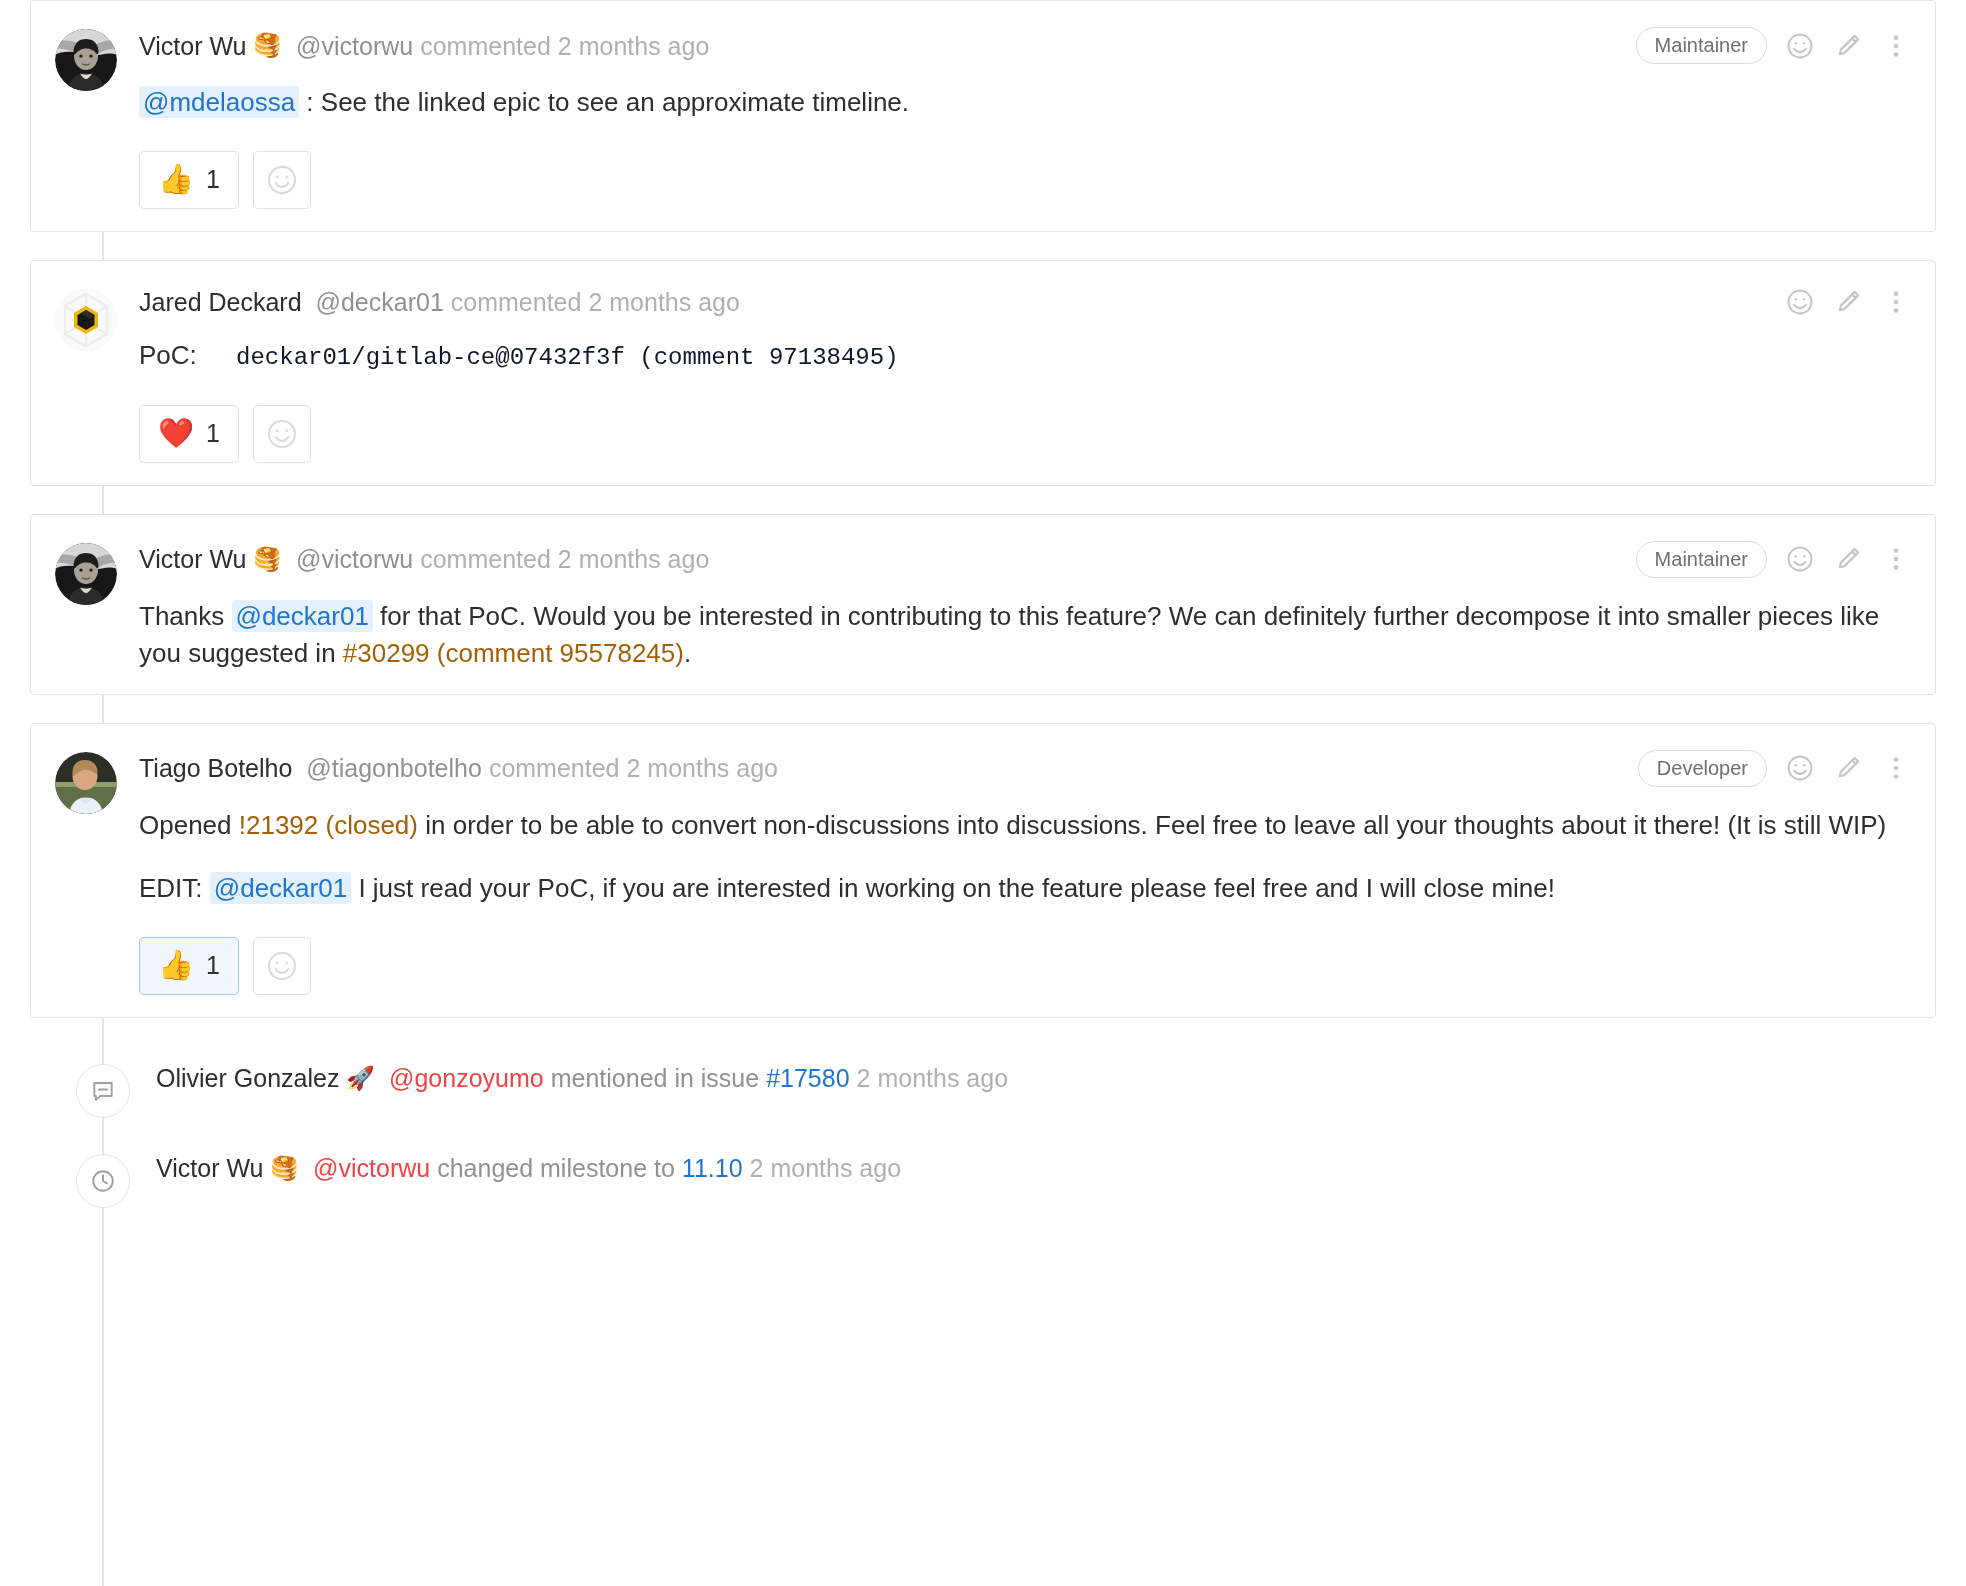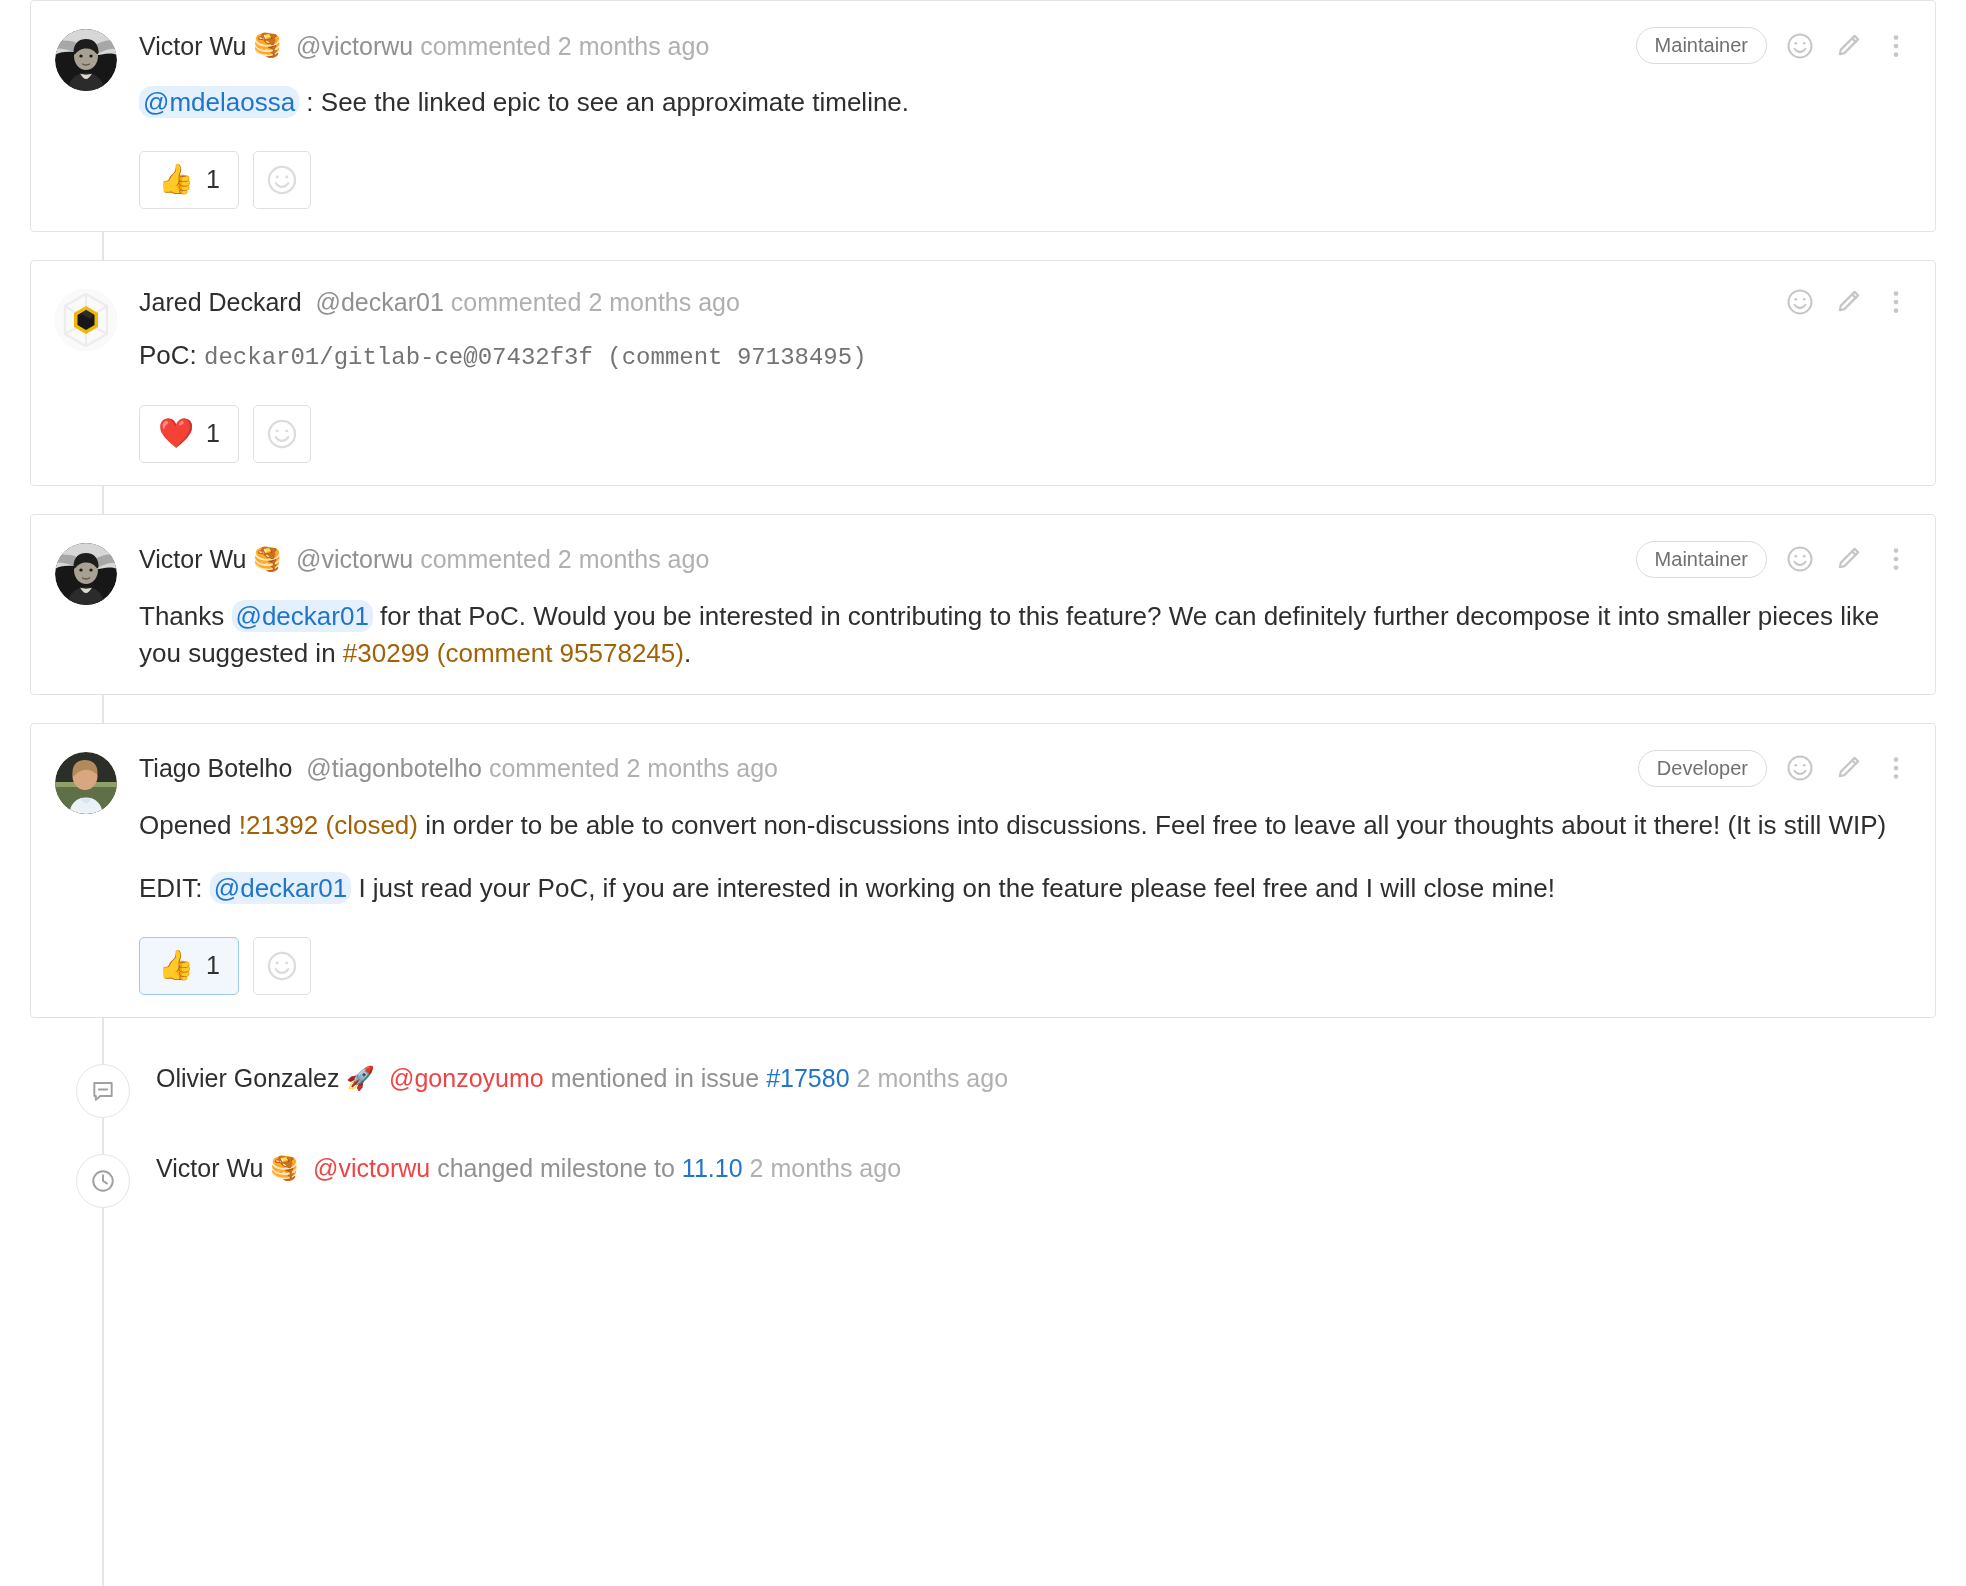--- a/index.html
+++ b/index.html
@@ -70,26 +70,26 @@
 
   
   .text {
     font-size: 26px; line-height: 1.42; color: #2e2e2e;
     word-wrap: break-word;
   }
   .text p { margin: 0 0 26px 0; }
   .text p:last-child { margin-bottom: 0; }
   .mention {
     color: #1f75cb; background: #e4f0fb;
-    border-radius: 13px; padding: 1px 4px;
+    border-radius: 3px; padding: 1px 4px;
   }
   a.link, .link { color: #a16207; text-decoration: none; }
   .mono {
     font-family: "Liberation Mono", monospace;
-    font-size: 24px; color: #737373;
+    font-size: 24px; color: #0f172a; margin-left: 32px;
   }
   .edited-note {
     font-size: 21px; color: #cfcfcf; margin-top: 30px;
   }
 
   
   .reactions { display: flex; gap: 14px; margin-top: 30px; }
   .reaction {
     display: inline-flex; align-items: center; justify-content: center;
     gap: 12px;

